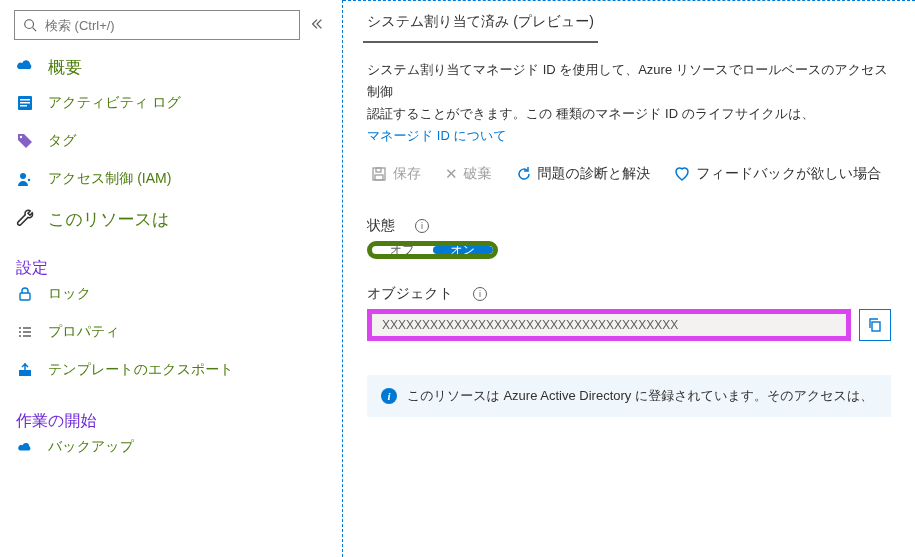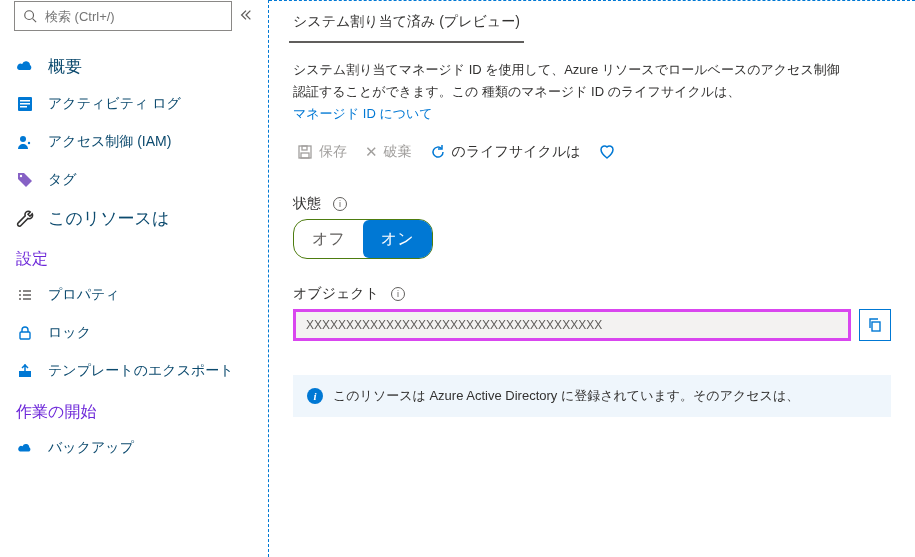--- a/index.html
+++ b/index.html
@@ -1,50 +1,50 @@
 <!DOCTYPE html>
 <html><head>
 <meta charset="utf-8">
 <style>
   html,body{margin:0;padding:0;font-family:"Segoe UI","Meiryo UI","Yu Gothic UI",sans-serif;font-size:13px;color:#323130;background:#fff}
   *{box-sizing:border-box}
   .app{display:flex;width:915px;height:557px;overflow:hidden}
   
-  .side{width:269px;border-right:1px dashed #0078d4;display:flex;flex-direction:column;padding:1px 0 0}
+  .side{width:343px;border-right:1px dashed #0078d4;display:flex;flex-direction:column;padding:10px 0 0}
   .search-wrap{display:flex;align-items:center;margin:0 14px 6px}
   .search{flex:1;display:flex;align-items:center;border:1px solid #8a8886;height:30px;padding:0 8px;color:#605e5c}
   .search svg{margin-right:6px;flex:none}
   .search input{border:none;outline:none;flex:1;font-size:13px;color:#605e5c;background:transparent}
   .collapse{width:22px;text-align:center;color:#605e5c;cursor:pointer;margin-left:6px}
   .nav{padding-top:10px}
-  .nav-item{display:flex;align-items:center;height:38px;padding:0 16px;cursor:pointer;font-size:14px;color:#0c4a6e}
+  .nav-item{display:flex;height:38px;padding:0 16px;cursor:pointer;font-size:14px;color:#4d7c0f}
   .nav-item.bold{font-size:17px;font-weight:400}
   .nav-item.selected{background:#f3f2f1;border-left:3px solid transparent}
   .nav-item .ic{width:18px;height:18px;margin-right:14px;flex:none;display:flex;align-items:center;justify-content:center}
   .section-h{padding:12px 16px 6px;font-size:16px;color:#6d28d9}
   
   .main{flex:1;display:flex;flex-direction:column;padding:0;border-top:1px dashed #0078d4;overflow:hidden}
   .tabs{padding:6px 20px 0}
   .tab{display:inline-block;padding:6px 4px 10px;font-size:14px;border-bottom:2px solid #605e5c;color:#323130;cursor:pointer}
   .desc{padding:16px 24px 0;font-size:13px;line-height:1.7;color:#323130}
   .desc a{color:#0078d4;text-decoration:none}
-  .toolbar{display:flex;align-items:center;padding:14px 24px 0;gap:10px;color:#605e5c;font-size:14px}
+  .toolbar{display:flex;align-items:center;padding:14px 24px 0;gap:16px;color:#605e5c;font-size:14px}
   .tbtn{display:flex;align-items:center;gap:6px;padding:4px 4px;cursor:pointer}
   .tbtn.disabled{color:#a19f9d}
   .tbtn svg{flex:none}
   .field{padding:30px 24px 0}
-  .flabel{font-size:14px;color:#323130;margin-bottom:6px;display:flex;align-items:center;gap:12px}
-  
-  .toggle{display:inline-flex;border:1px solid #4d7c0f;border-radius:14px;height:40px;overflow:hidden;font-size:16px}
+  .flabel{font-size:14px;color:#323130;margin-bottom:6px;display:flex;align-items:center;gap:20px}
+  
+  .toggle{display:inline-flex;border:5px solid #4d7c0f;border-radius:14px;height:18px;overflow:hidden;font-size:12px}
   .toggle span{display:flex;align-items:center;justify-content:center;padding:0 18px;cursor:pointer}
   .toggle .on{background:#0078d4;color:#fff;border-radius:6px}
   .toggle .off{color:#605e5c}
   
   .obj-row{display:flex;align-items:center;gap:8px;margin-top:6px}
-  .obj-input{flex:1;height:32px;border:3px solid #d946ef;background:#f3f2f1;color:#605e5c;padding:0 10px;font-size:12px;display:flex;align-items:center;overflow:hidden;white-space:nowrap}
+  .obj-input{flex:1;height:32px;border:5px solid #d946ef;background:#f3f2f1;color:#605e5c;padding:0 10px;font-size:12px;display:flex;align-items:center;overflow:hidden;white-space:nowrap}
   .copy-btn{width:32px;height:32px;border:1px solid #0078d4;display:flex;align-items:center;justify-content:center;cursor:pointer;color:#0078d4}
   
   .info{margin:34px 24px 0;background:#eff6fc;padding:12px 14px;display:flex;align-items:center;gap:10px;font-size:13px;color:#323130}
   .info .ic-i{width:16px;height:16px;border-radius:50%;background:#0078d4;color:#fff;display:flex;align-items:center;justify-content:center;font-size:11px;font-weight:bold;font-style:italic;font-family:Georgia,serif;flex:none}
   
   .mini-info{width:14px;height:14px;border:1px solid #605e5c;border-radius:50%;display:inline-flex;align-items:center;justify-content:center;font-size:9px;color:#605e5c}
 </style>
 </head>
 <body>
 
@@ -82,72 +82,72 @@
               <rect x="1" y="1" width="14" height="14" rx="1" fill="#0078d4"></rect>
               <rect x="3" y="4" width="10" height="1.5" fill="#fff"></rect>
               <rect x="3" y="7" width="10" height="1.5" fill="#fff"></rect>
               <rect x="3" y="10" width="7" height="1.5" fill="#fff"></rect>
             </svg>
         </span>
         <span>アクティビティ ログ</span>
       </div>
       <div class="nav-item">
         <span class="ic">
+          <svg width="16" height="16" viewBox="0 0 16 16">
+              <path d="M1 1h6l8 8-6 6-8-8z" fill="#8661c5"></path>
+              <circle cx="4" cy="4" r="1.2" fill="#fff"></circle>
+            </svg>
+        </span>
+        <span>タグ</span>
+      </div>
+      <div class="nav-item">
+        <span class="ic">
           <svg width="16" height="16" viewBox="0 0 16 16" fill="#0078d4">
               <circle cx="6" cy="5" r="3"></circle>
               <path d="M1 15c0-3 2.5-5 5-5s5 2 5 5z"></path>
               <circle cx="12" cy="9" r="1.2" fill="#0078d4"></circle>
             </svg>
         </span>
         <span>アクセス制御 (IAM)</span>
       </div>
-      <div class="nav-item">
-        <span class="ic">
-          <svg width="16" height="16" viewBox="0 0 16 16">
-              <path d="M1 1h6l8 8-6 6-8-8z" fill="#8661c5"></path>
-              <circle cx="4" cy="4" r="1.2" fill="#fff"></circle>
-            </svg>
-        </span>
-        <span>タグ</span>
-      </div>
       <div class="nav-item bold">
         <span class="ic">
           <svg width="18" height="18" viewBox="0 0 16 16" fill="none" stroke="#323130" stroke-width="1.4">
               <path d="M11 2a3 3 0 0 0-3 3c0 .4.1.8.2 1.1L2 12.3A1.7 1.7 0 1 0 4.4 14.7l6.2-6.2c.4.2.8.2 1.1.2a3 3 0 0 0 3-3c0-.5-.1-.9-.3-1.3l-2 2-1.7-1.7 2-2C12.3 2.2 11.7 2 11 2z"></path>
             </svg>
         </span>
         <span>このリソースは</span>
       </div>
     </div>
 
     <div class="section-h">設定</div>
+    <div class="nav-item">
+      <span class="ic">
+        <svg width="16" height="16" viewBox="0 0 16 16" fill="none" stroke="#0078d4" stroke-width="1.4">
+            <rect x="3" y="7" width="10" height="7" rx="1"></rect>
+            <path d="M5 7V5a3 3 0 0 1 6 0v2"></path>
+          </svg>
+      </span>
+      <span>ロック</span>
+    </div>
     <div class="nav-item">
       <span class="ic">
         <svg width="16" height="16" viewBox="0 0 16 16" fill="none" stroke="#605e5c" stroke-width="1.5">
             <line x1="2" y1="4" x2="4" y2="4"></line>
             <line x1="2" y1="8" x2="4" y2="8"></line>
             <line x1="2" y1="12" x2="4" y2="12"></line>
             <line x1="6" y1="4" x2="14" y2="4"></line>
             <line x1="6" y1="8" x2="14" y2="8"></line>
             <line x1="6" y1="12" x2="14" y2="12"></line>
           </svg>
       </span>
       <span>プロパティ</span>
     </div>
     <div class="nav-item">
       <span class="ic">
-        <svg width="16" height="16" viewBox="0 0 16 16" fill="none" stroke="#0078d4" stroke-width="1.4">
-            <rect x="3" y="7" width="10" height="7" rx="1"></rect>
-            <path d="M5 7V5a3 3 0 0 1 6 0v2"></path>
-          </svg>
-      </span>
-      <span>ロック</span>
-    </div>
-    <div class="nav-item">
-      <span class="ic">
         <svg width="16" height="16" viewBox="0 0 16 16">
             <rect x="2" y="8" width="12" height="6" fill="#0078d4"></rect>
             <path d="M8 1v7M5 5l3-3 3 3" fill="none" stroke="#0078d4" stroke-width="1.5"></path>
           </svg>
       </span>
       <span>テンプレートのエクスポート</span>
     </div>
 
     <div class="section-h">作業の開始</div>
     <div class="nav-item">
@@ -182,26 +182,27 @@
       </div>
       <div class="tbtn disabled">
         <span style="font-size:15px">✕</span>
         <span>破棄</span>
       </div>
       <div class="tbtn" style="color:#323130">
         <svg width="16" height="16" viewBox="0 0 16 16" fill="none" stroke="#0078d4" stroke-width="1.5">
             <path d="M13 8a5 5 0 1 1-1.5-3.5"></path>
             <polyline points="12,1 12,5 8,5"></polyline>
           </svg>
-        <span>のライフサイクルは</span>
+        <span>問題の診断と解決</span>
       </div>
       <div class="tbtn" style="color:#323130">
         <svg width="16" height="16" viewBox="0 0 16 16" fill="none" stroke="#0078d4" stroke-width="1.5">
             <path d="M8 14S2 9.5 2 5.5A3.5 3.5 0 0 1 8 3a3.5 3.5 0 0 1 6 2.5C14 9.5 8 14 8 14z"></path>
           </svg>
+        <span>フィードバックが欲しい場合</span>
       </div>
     </div>
 
     <div class="field">
       <div class="flabel">
         <span>状態</span>
         <span class="mini-info">i</span>
       </div>
       <div class="toggle">
         <span class="off">オフ</span>

